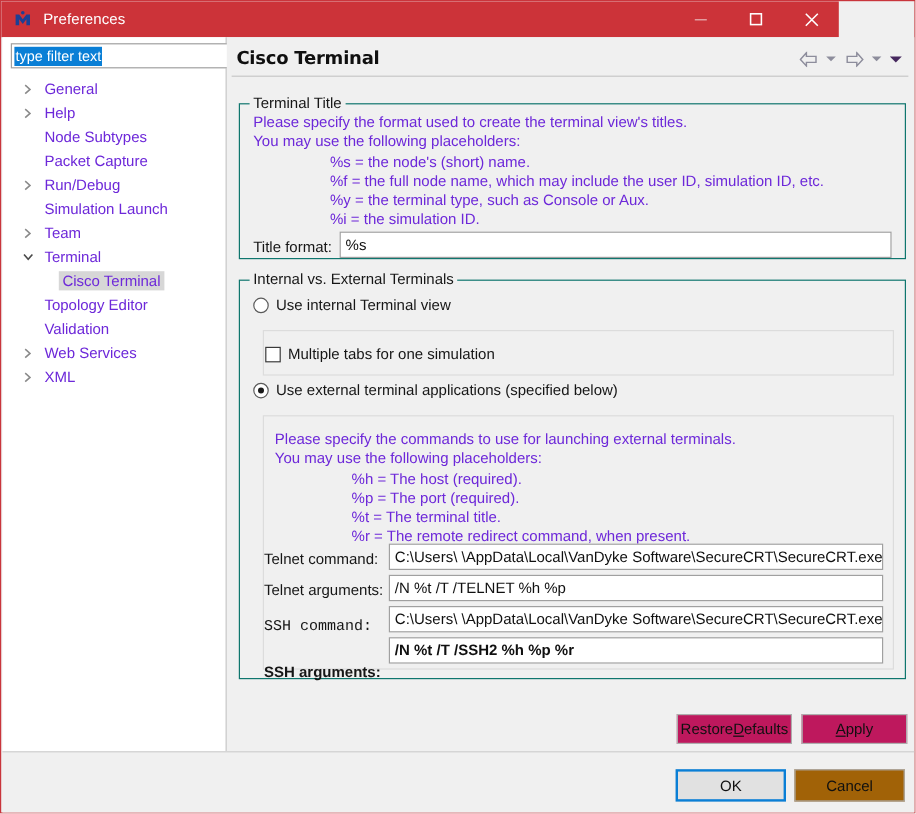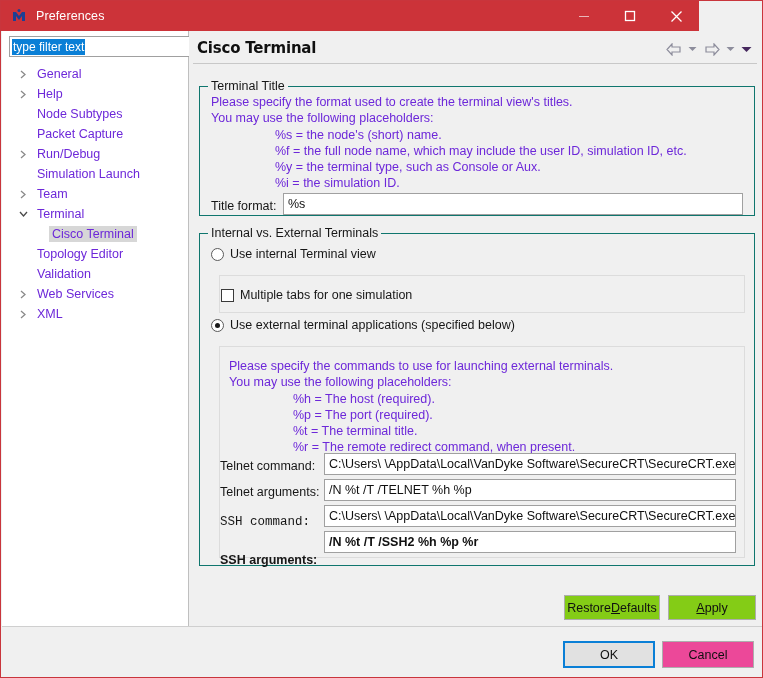--- a/index.html
+++ b/index.html
@@ -263,21 +263,21 @@
     border: 1px solid #3a3a3a;
     background: #ffffff;
     box-sizing: border-box;
     margin-right: 6px;
     flex: none;
   }
 
   
   .btn {
     position: absolute;
-    background: #84cc16;
+    background: #be185d;
     border: 1px solid #adadad;
     box-sizing: border-box;
     display: flex;
     align-items: center;
     justify-content: center;
     font-size: 12.5px;
     color: #101010;
     height: 25px;
     white-space: nowrap;
   }
@@ -295,21 +295,21 @@
   }
   #btn-ok {
     left: 562px; top: 640px;
     width: 92px; height: 27px;
     border: 2px solid #0a7fd6;
     background: #e1e1e1;
   }
   #btn-cancel {
     left: 661px; top: 640px;
     width: 92px; height: 27px;
-    background: #ec4899;
+    background: #a16207;
     border: 1px solid #adadad;
   }
 </style>
 </head>
 <body>
 
 <div id="window">
 
   <div id="titlebar">
     <span id="title-icon">

